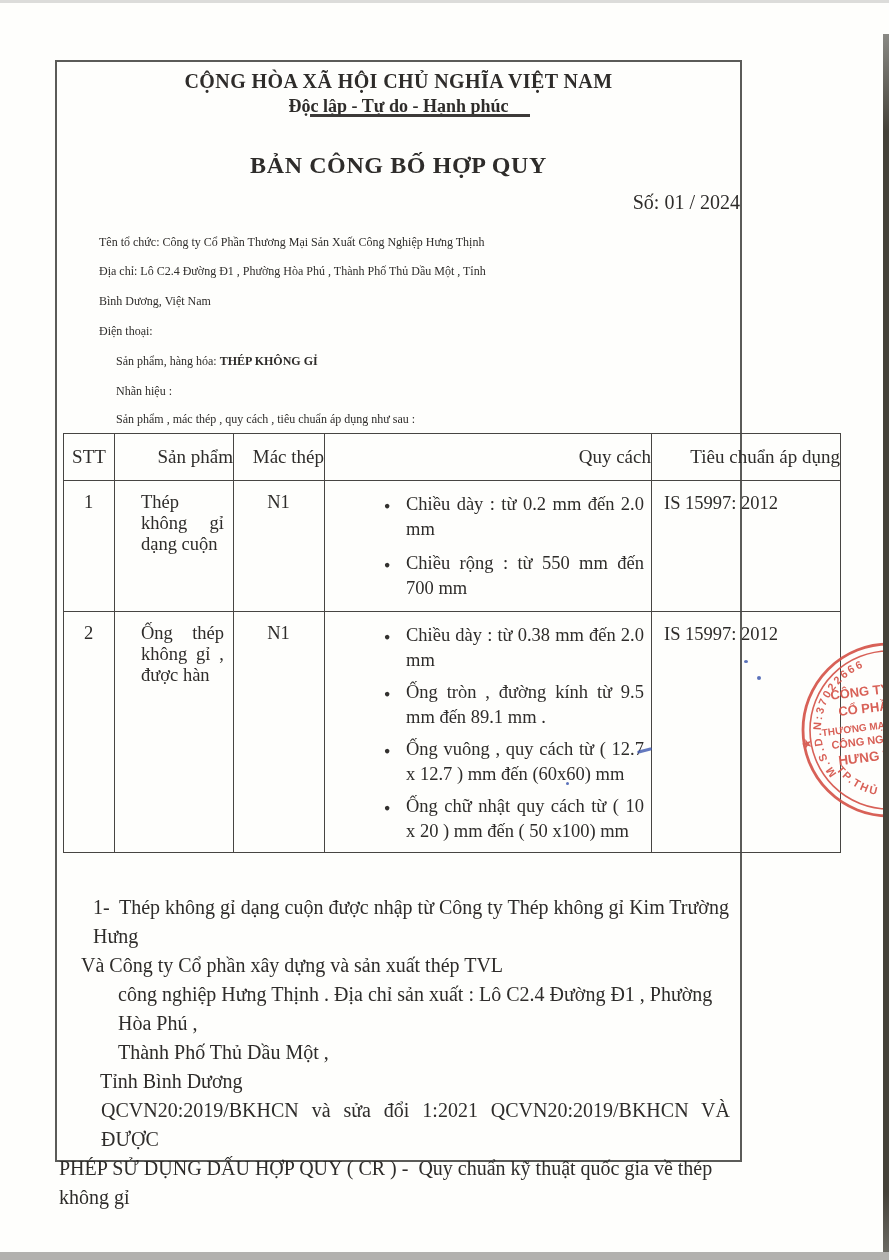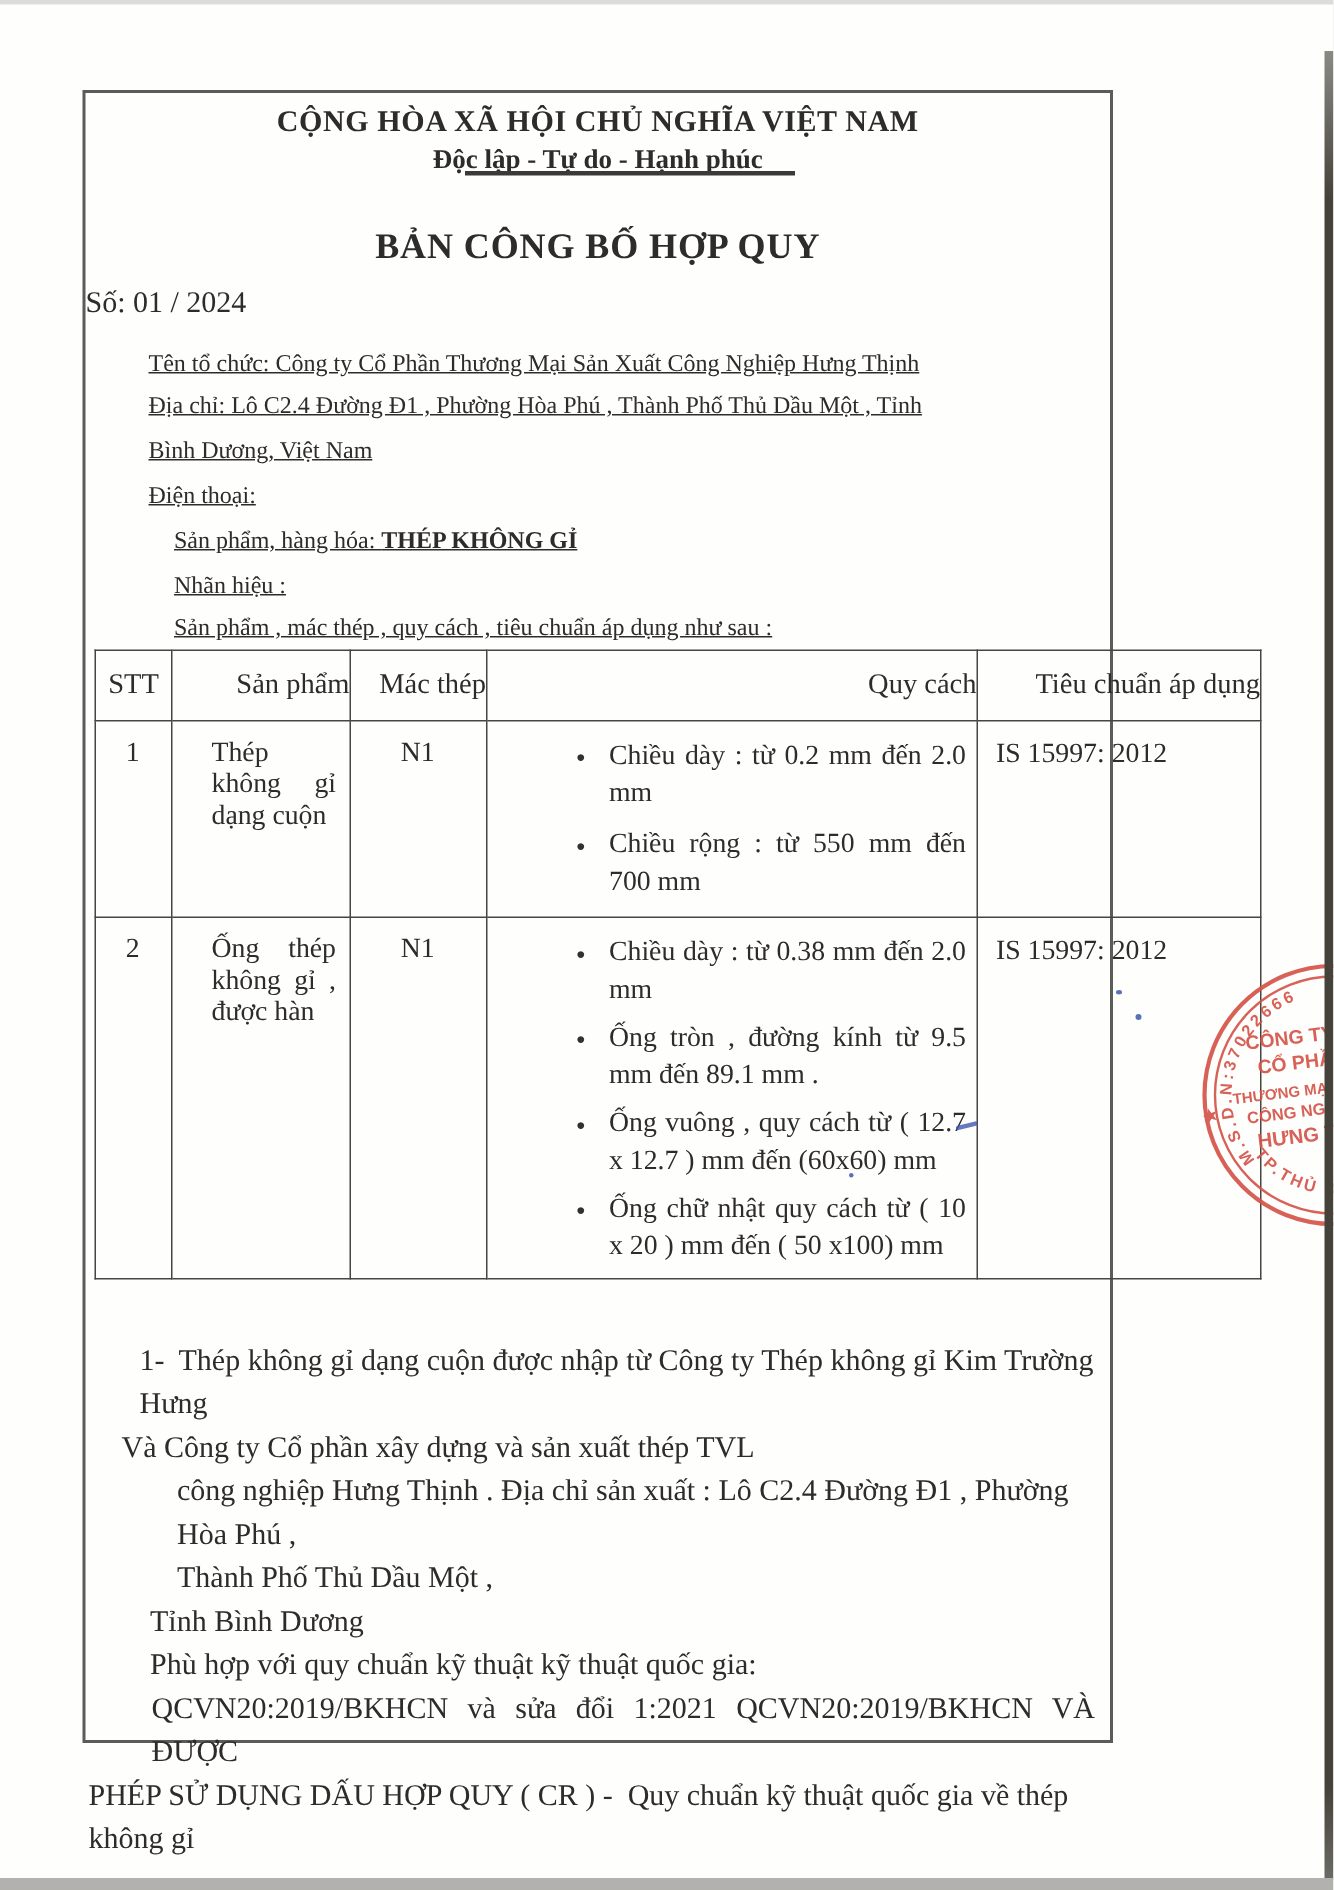--- a/index.html
+++ b/index.html
@@ -14,23 +14,23 @@
   .scan-edge-top{position:absolute;left:0;top:0;width:889px;height:3px;background:#dcdcda;}
 
   .frame{
     position:absolute;left:55px;top:60px;width:687px;height:1102px;
     border:2px solid #5b5b58;box-sizing:border-box;background:transparent;
   }
   .nat-title{margin-top:8px;text-align:center;font-weight:bold;font-size:20px;line-height:22px;letter-spacing:.4px;}
   .motto{margin-top:4px;text-align:center;font-weight:bold;font-size:18px;line-height:20px;}
   .motto-underline{position:absolute;left:310px;top:114px;width:220px;height:2.5px;background:#3c3a38;}
   .doc-title{margin-top:36px;text-align:center;font-weight:bold;font-size:24px;line-height:26px;letter-spacing:.6px;}
-  .doc-number{margin-top:12px;text-align:left;font-size:20px;line-height:24px;}
+  .doc-number{margin-top:12px;text-align:right;font-size:20px;line-height:24px;}
 
-  .bodyline{font-size:16px;line-height:30px;margin-left:42px;margin-right:20px;text-decoration:underline;}
+  .bodyline{font-size:12px;line-height:30px;margin-left:42px;margin-right:20px;}
   .org{margin-top:15px;line-height:27px;}
   .indent2{margin-left:59px;}
   .bold{font-weight:bold;}
   .intro{line-height:26px;}
 
   table.spec{border-collapse:collapse;margin-left:6px;margin-top:1px;table-layout:fixed;width:777px;}
   table.spec col.c1{width:51px;} table.spec col.c2{width:119px;}
   table.spec col.c3{width:91px;}  table.spec col.c4{width:327px;}
   table.spec col.c5{width:189px;}
   table.spec th,table.spec td{border:1.6px solid #474542;font-weight:normal;
@@ -126,21 +126,20 @@
       </tr>
     </tbody>
       </table>
 
     <div class="notes">
       <div class="noteline"><span class="marker">1-</span><span>Thép không gỉ dạng cuộn được nhập từ Công ty Thép không gỉ Kim Trường Hưng</span></div>
       <div class="cont1">Và Công ty Cổ phần xây dựng và sản xuất thép TVL</div>
       <div class="cont2">công nghiệp Hưng Thịnh . Địa chỉ sản xuất : Lô C2.4 Đường Đ1 , Phường Hòa Phú ,</div>
       <div class="cont2">Thành Phố Thủ Dầu Một ,</div>
       <div class="province">Tỉnh Bình Dương</div>
-      <div class="conf-intro">Phù hợp với quy chuẩn kỹ thuật kỹ thuật quốc gia:</div>
       <div class="qcvn1">QCVN20:2019/BKHCN và sửa đổi 1:2021 QCVN20:2019/BKHCN VÀ ĐƯỢC</div>
       <div class="qcvn2">PHÉP SỬ DỤNG DẤU HỢP QUY ( CR ) -  Quy chuẩn kỹ thuật quốc gia về thép không gỉ</div>
     </div>
   </div>
 
   <div class="motto-underline"></div>
 
   <svg class="stamp" width="240" height="220" viewBox="0 0 240 220">
     <defs>
       <path id="arcLeft" d="M 60.9 156 A 68 68 0 0 1 109 40"></path>

